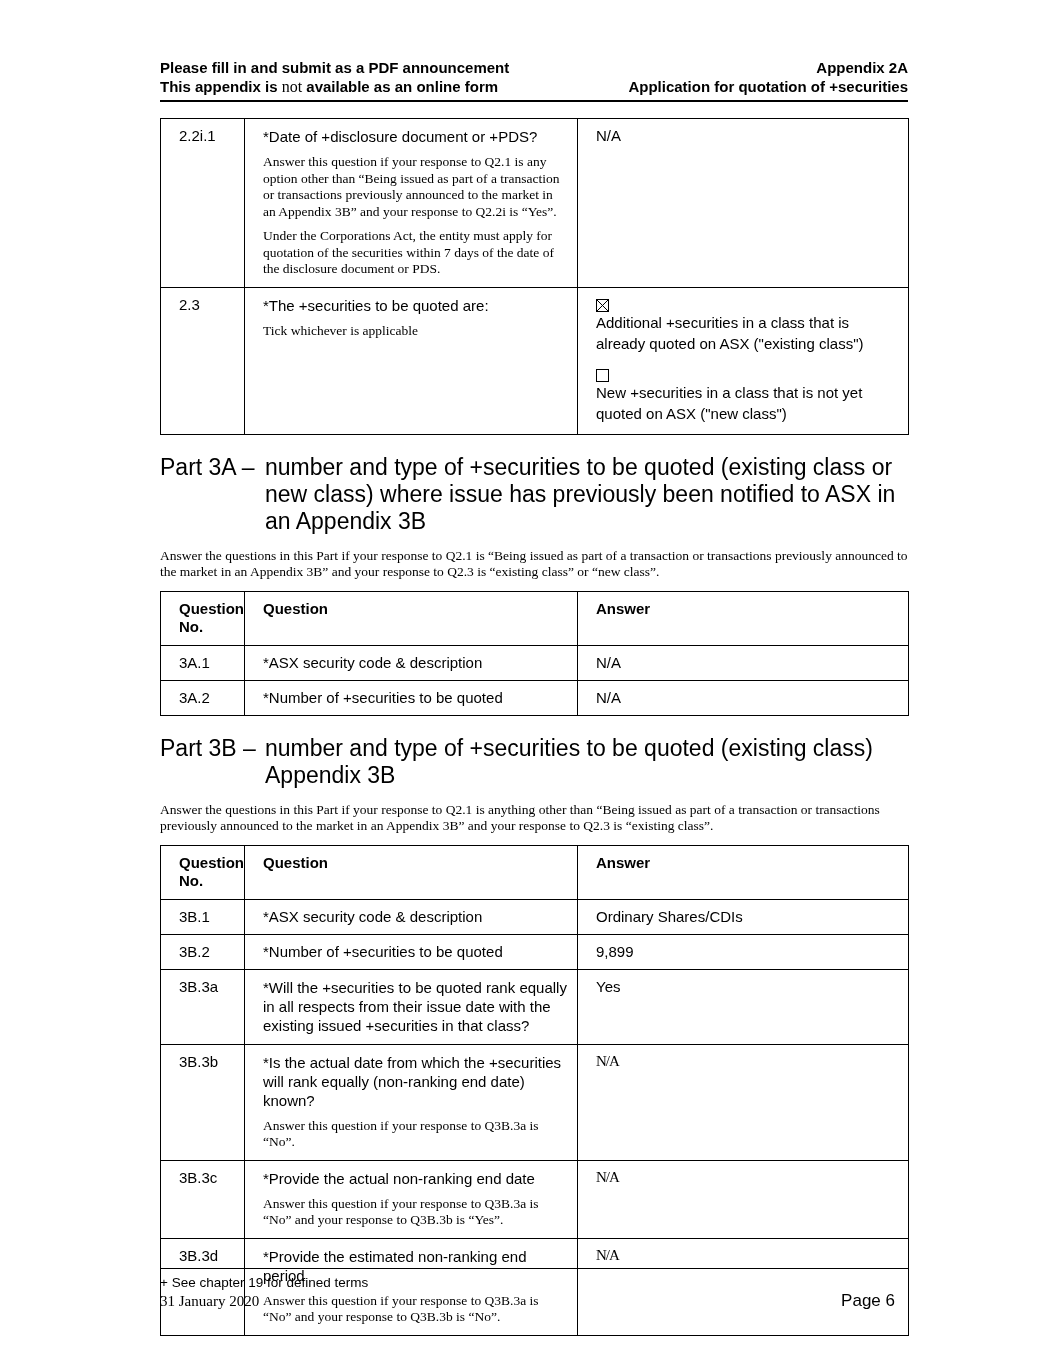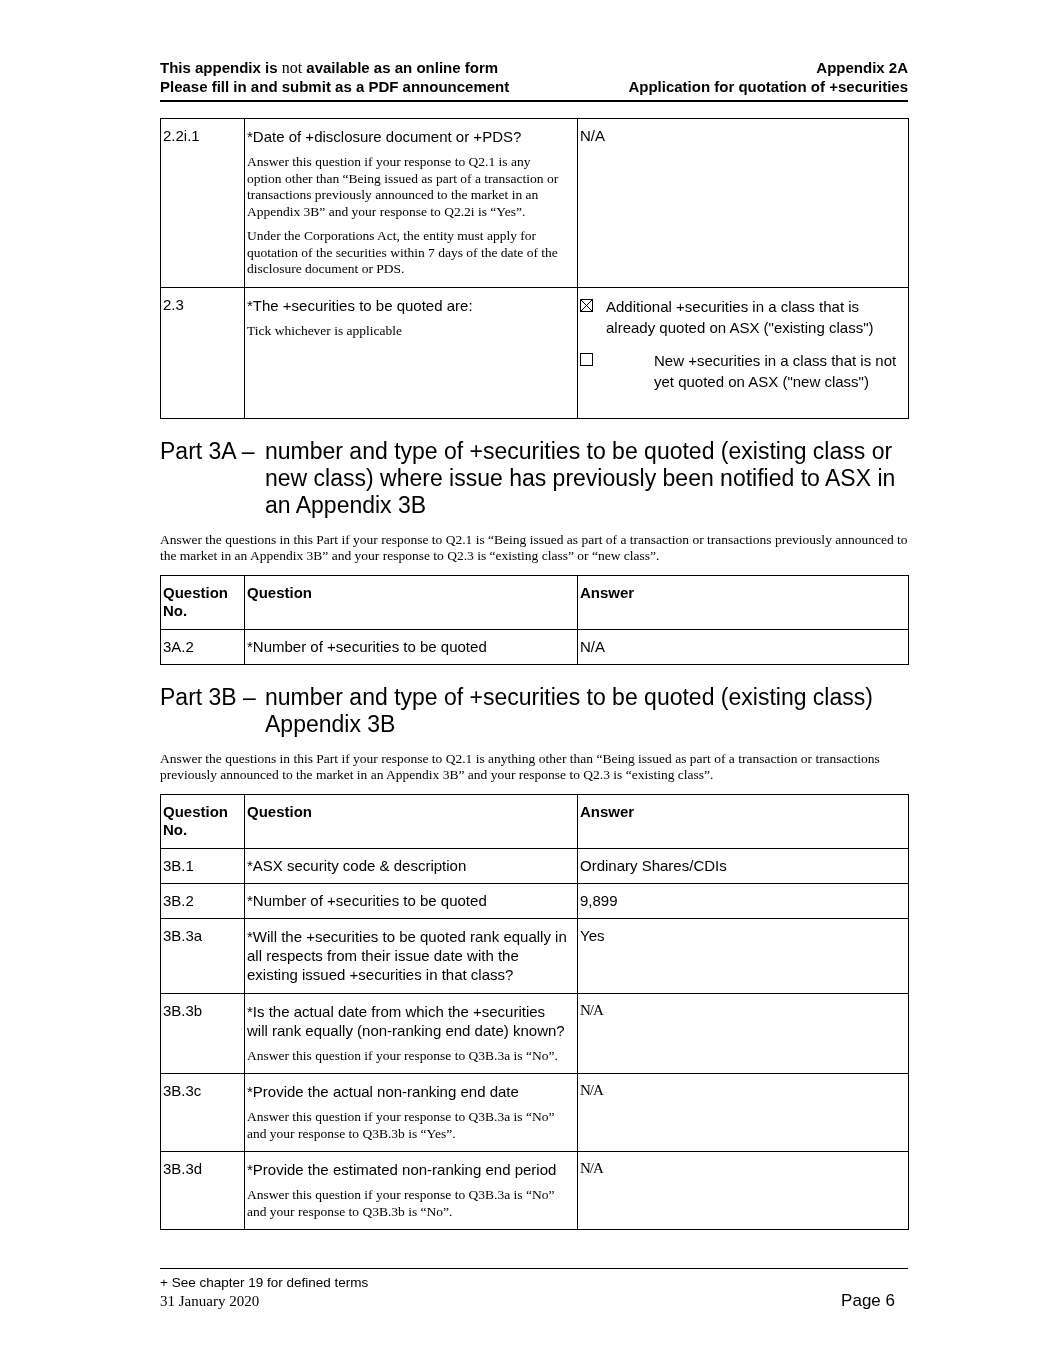--- a/index.html
+++ b/index.html
@@ -24,40 +24,40 @@
   
   table.qtable {
     width: 100%;
     border-collapse: collapse;
     table-layout: fixed;
     font-size: 15px;
   }
   table.qtable td, table.qtable th {
     border: 1px solid #000;
     vertical-align: top;
-    padding: 8px 10px 9px 2px;
+    padding: 8px 10px 9px 18px;
     text-align: left;
   }
   col.c-no { width: 84px; }
   col.c-q  { width: 333px; }
   col.c-a  { width: 331px; }
   th { font-weight: bold; line-height: 18px; }
   .q { line-height: 19px; }
   .note {
     font-family: "Liberation Serif", "DejaVu Serif", serif;
     font-size: 13.5px;
     line-height: 16.5px;
     margin-top: 8px;
   }
   .answer-serif { font-family: "Liberation Serif", "DejaVu Serif", serif; letter-spacing: -1px; }
   .table1 { margin-top: 16px; }
 
   
-  .cb-item { display: flex; align-items: flex-start; margin-bottom: 12px; }
-  .cb-item:last-child { margin-bottom: 17px; gap: 48px; }
+  .cb-item { display: flex; align-items: flex-start; margin-bottom: 12px; flex-direction: column; }
+  .cb-item:last-child { margin-bottom: 1px; }
   .cb {
     flex: 0 0 auto;
     width: 13px; height: 13px;
     border: 1px solid #000;
     margin: 3px 13px 0 0;
   }
   .cb.checked {
     background:
       linear-gradient(45deg,  transparent 46%, #000 46%, #000 54%, transparent 54%),
       linear-gradient(-45deg, transparent 46%, #000 46%, #000 54%, transparent 54%);
@@ -81,22 +81,22 @@
   .footer-date { font-family: "Liberation Serif", "DejaVu Serif", serif; font-size: 15px; line-height: 19px; }
   .footer-page { font-size: 17px; padding-right: 13px; }
 </style>
 </head>
 <body>
 
 <div class="content">
 
   <div class="header">
     <div class="header-left">
+      <div>Please fill in and submit as a PDF announcement</div>
       <div><span>This appendix is </span><span class="serif-not">not</span><span> available as an online form</span></div>
-      <div>Please fill in and submit as a PDF announcement</div>
     </div>
     <div class="header-right">
       <div>Appendix 2A</div>
       <div>Application for quotation of +securities</div>
     </div>
   </div>
   <hr class="header-rule">
 
   <table class="qtable table1">
     <colgroup>
@@ -150,20 +150,25 @@
         <col class="c-q">
         <col class="c-a">
       </colgroup>
     <tbody>
         <tr>
       <th>Question No.</th>
       <th>Question</th>
       <th>Answer</th>
     </tr>
     <tr>
+      <td>3A.1</td>
+      <td>*ASX security code &amp; description</td>
+      <td>N/A</td>
+    </tr>
+    <tr>
       <td>3A.2</td>
       <td>*Number of +securities to be quoted</td>
       <td>N/A</td>
     </tr>
   </tbody>
     </table>
 
   <div class="part-heading">
     <span class="part-label">Part 3B –</span>
     <span class="part-title">

